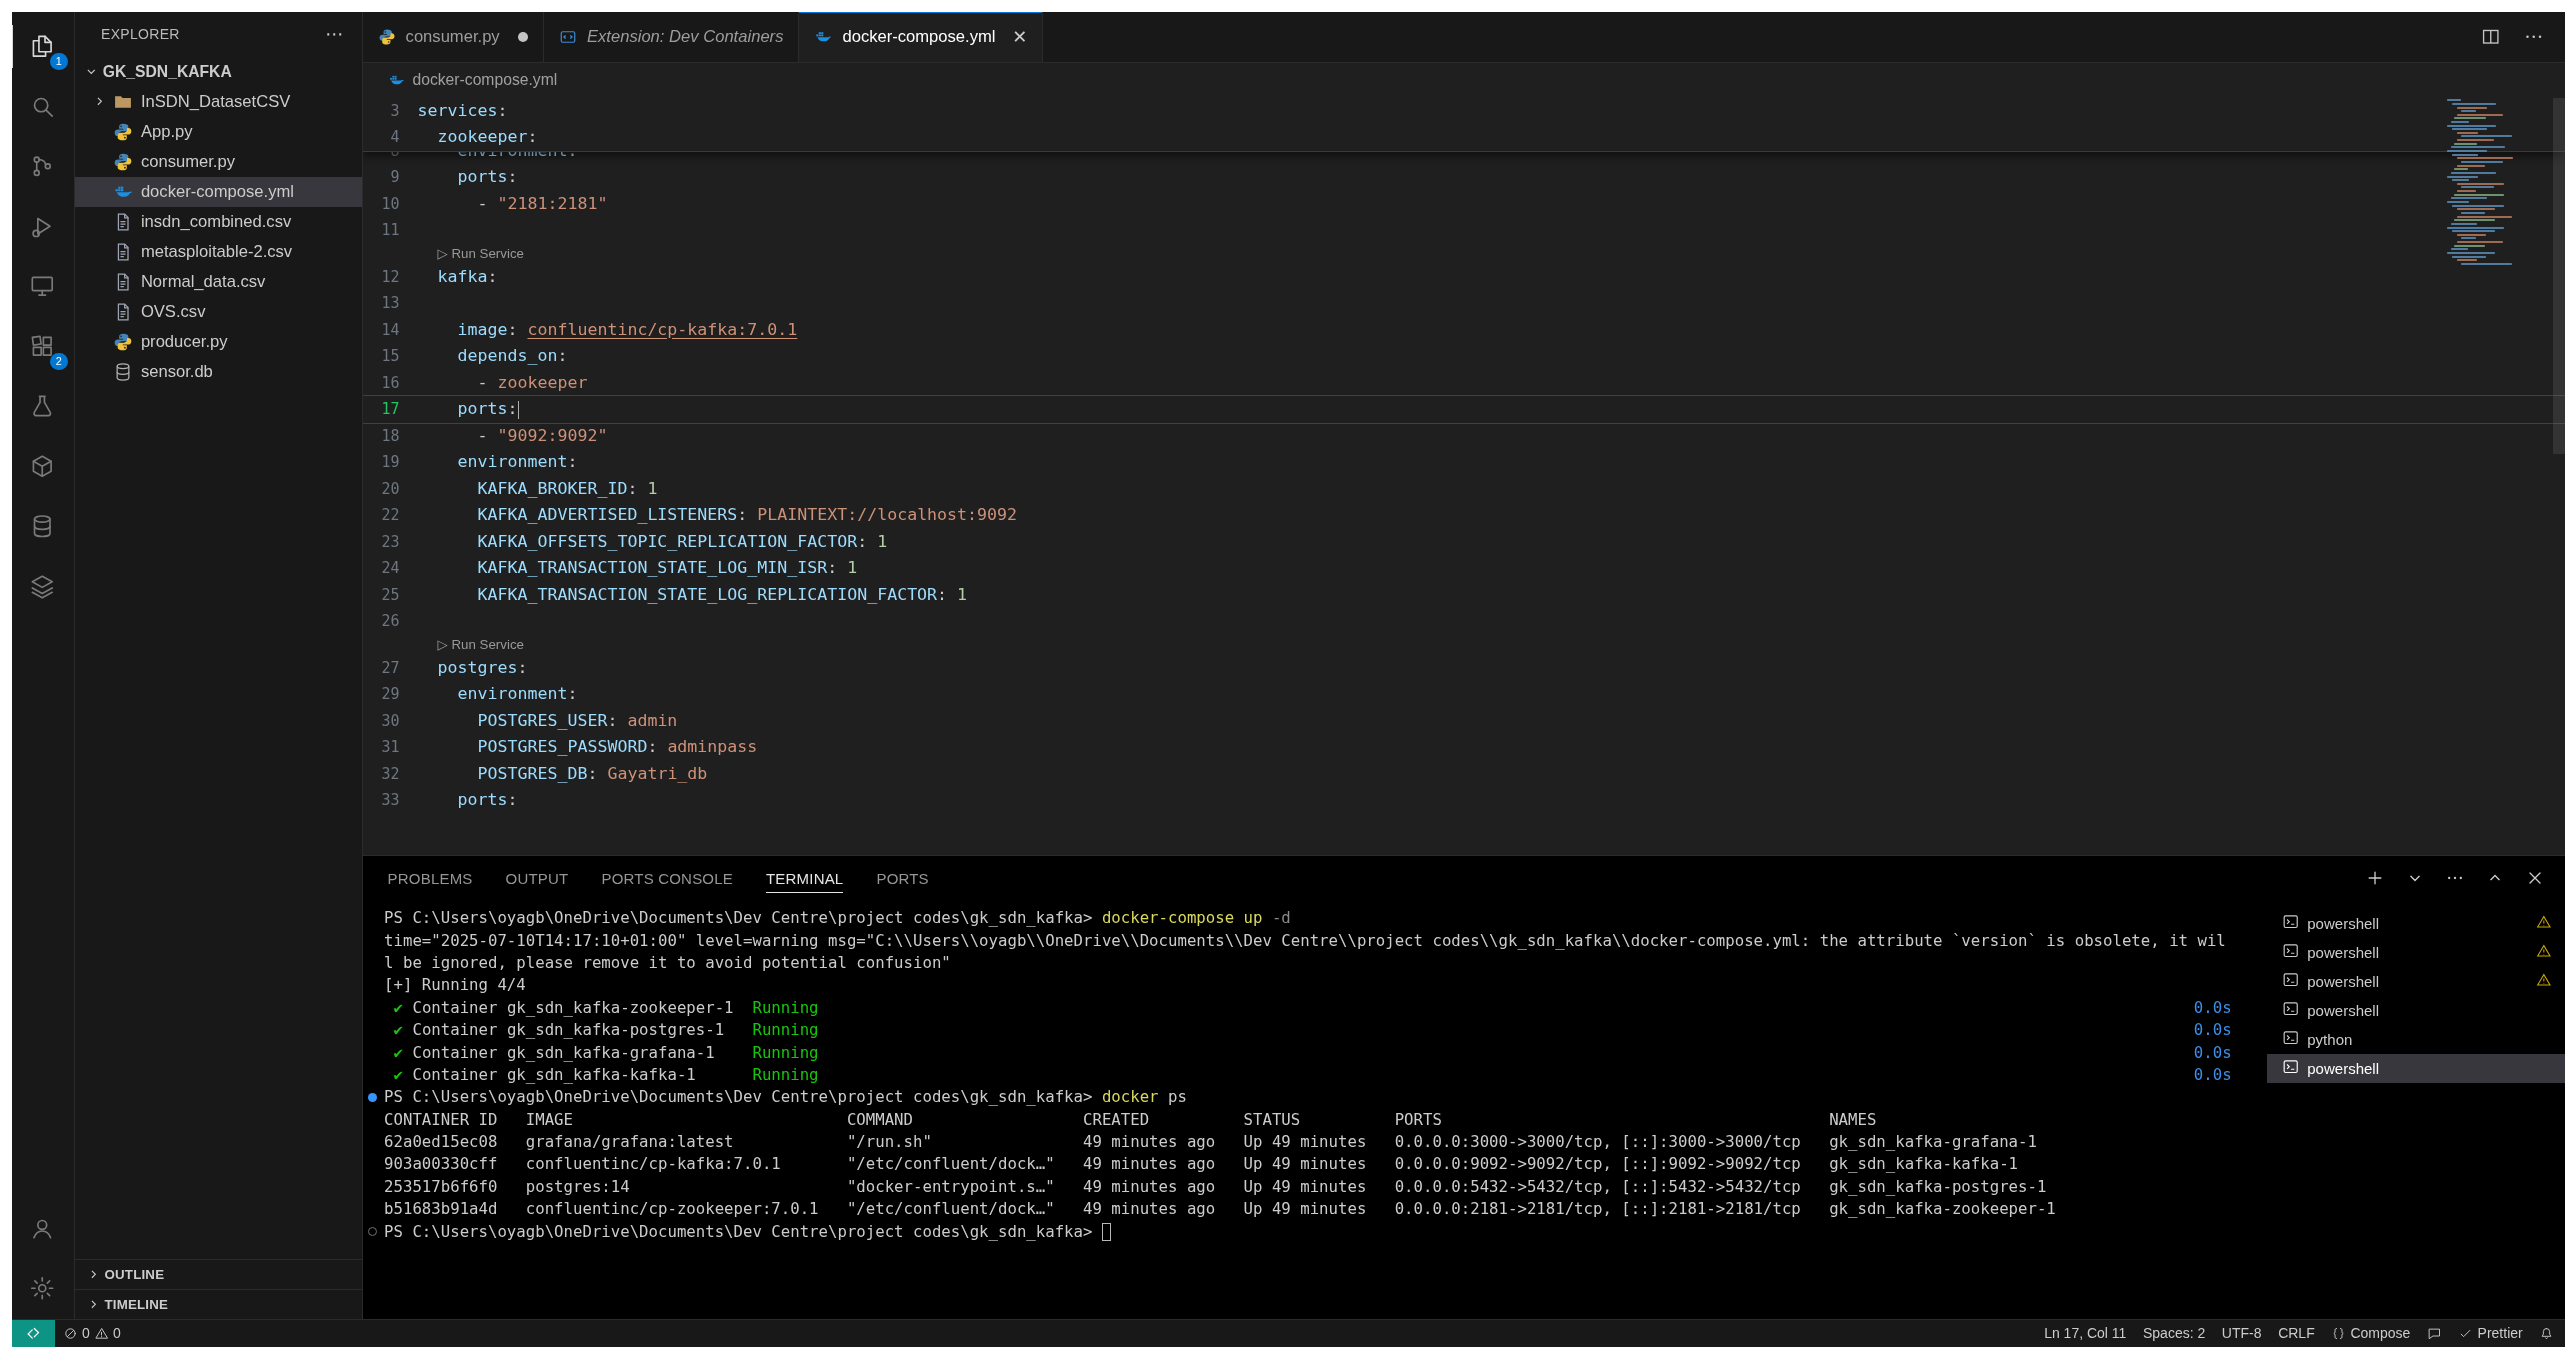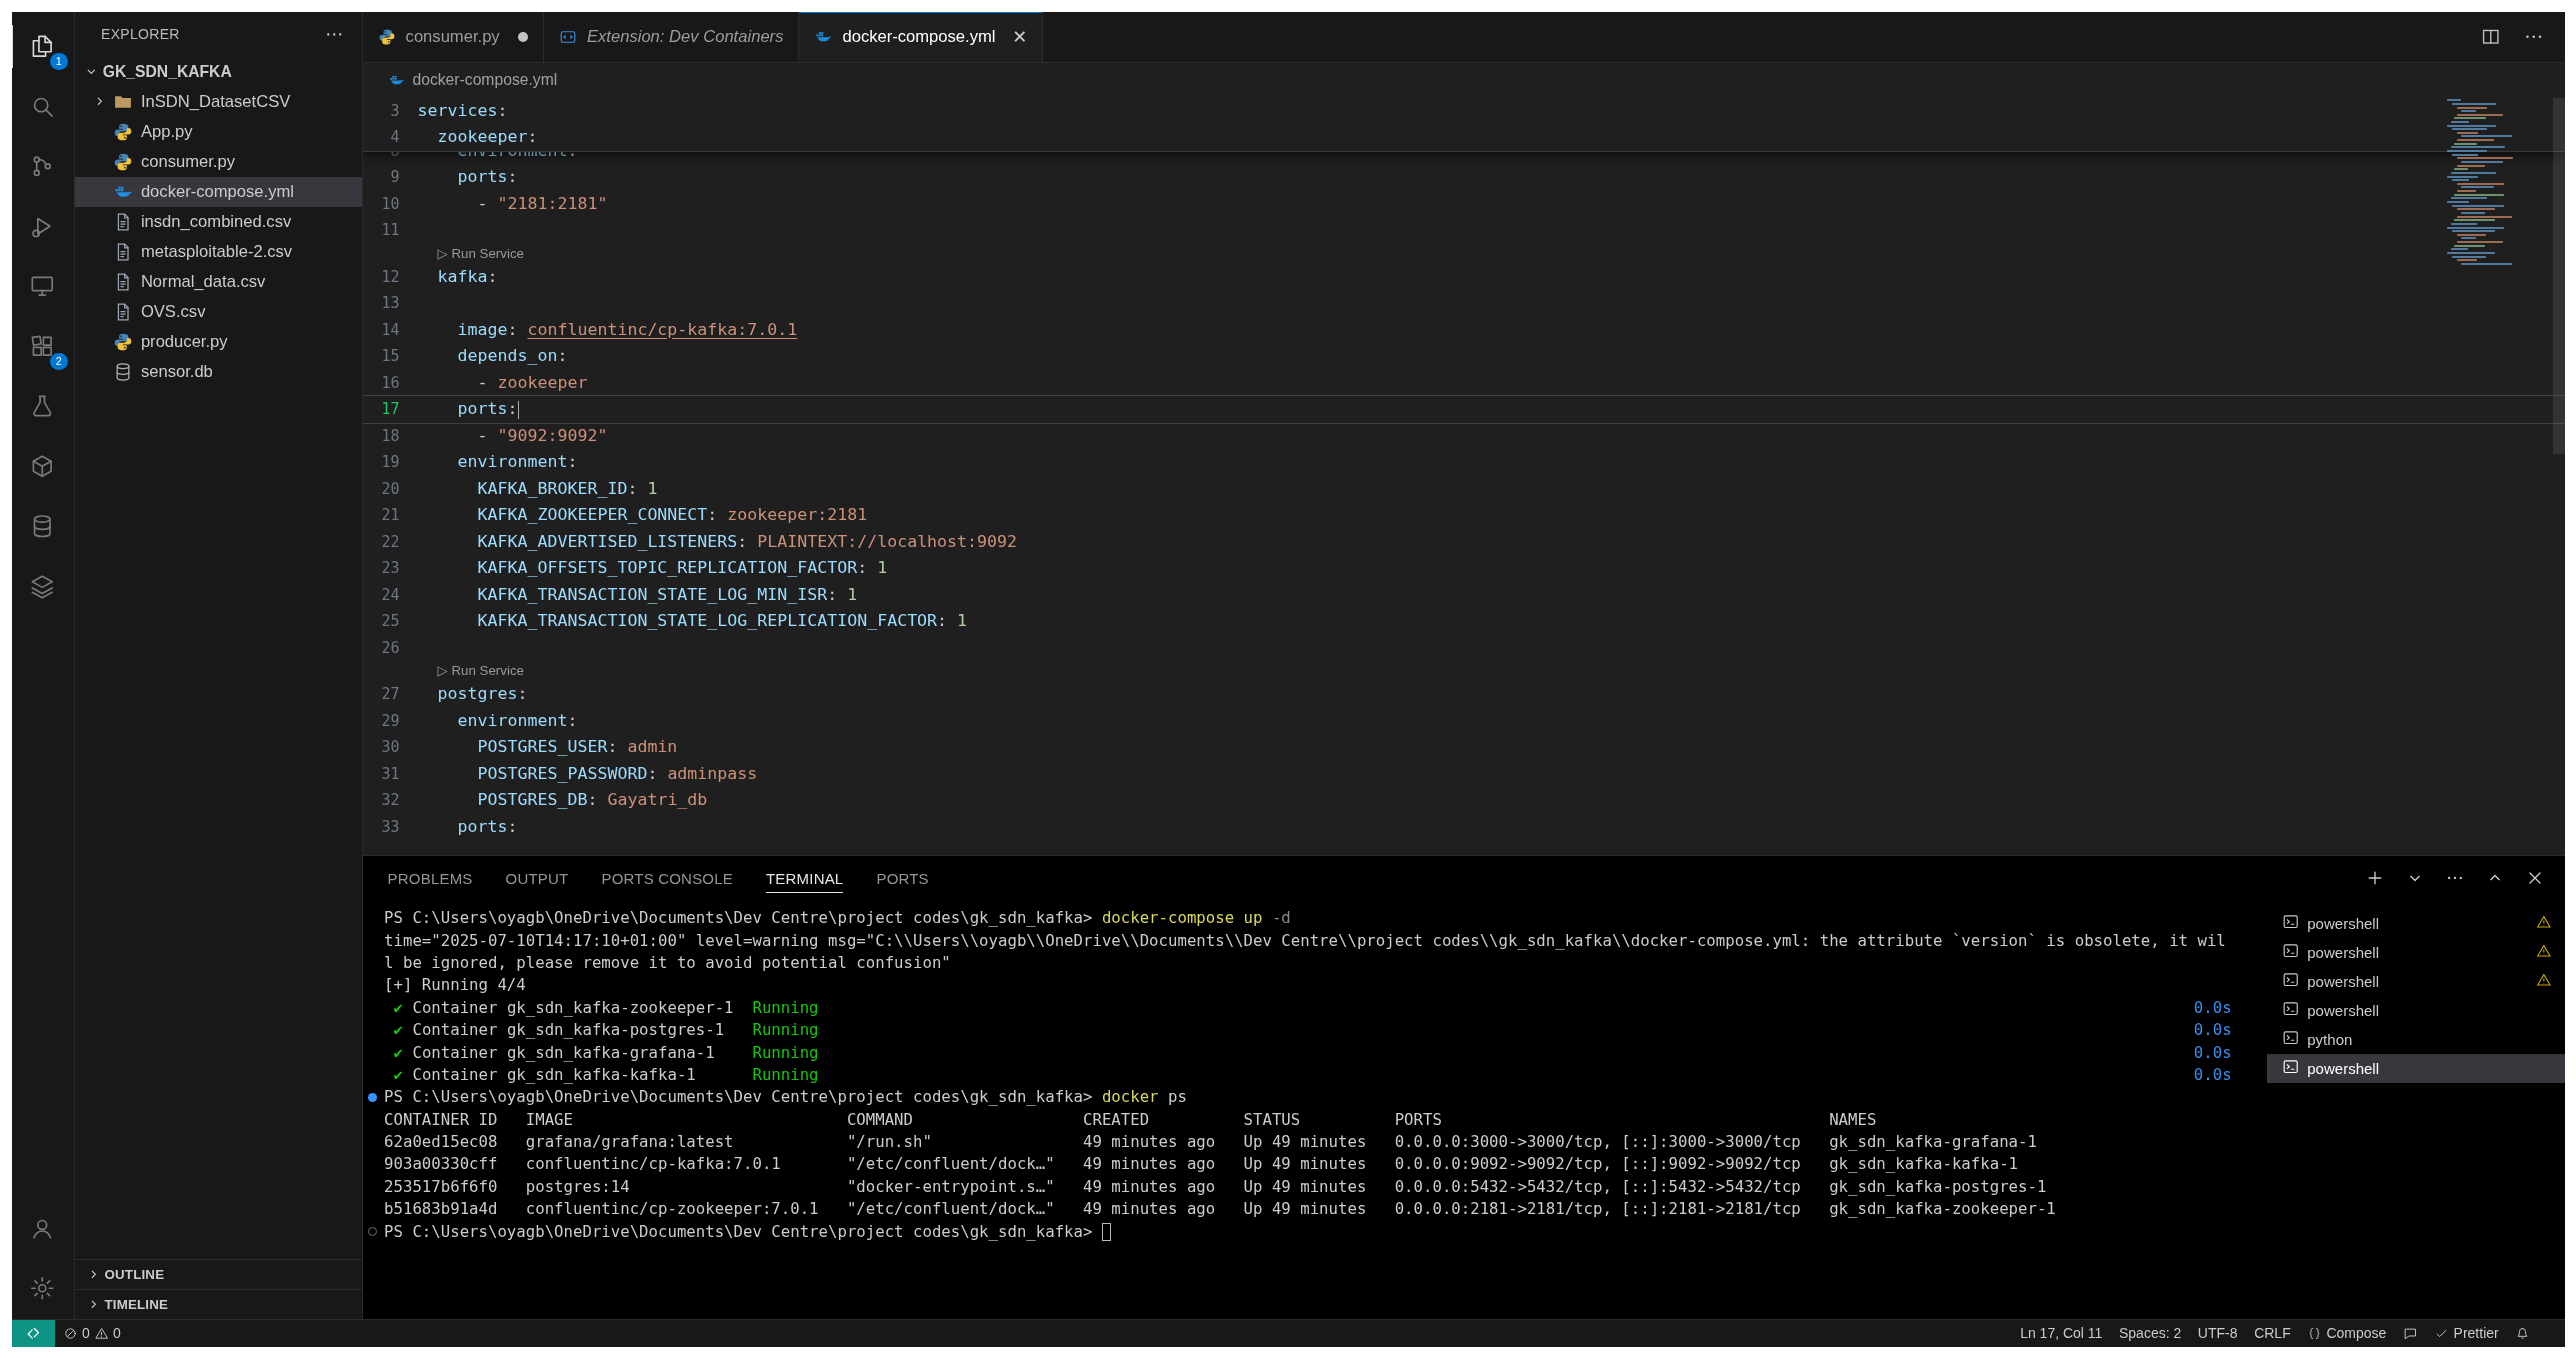--- a/index.html
+++ b/index.html
@@ -88,21 +88,21 @@
   .tl-row svg{width:17.4px;height:17.4px;fill:none;stroke:currentColor;stroke-width:1.6;flex:none}
   .tl-row .warn{margin-left:auto;color:#cca700}
   .tl-row .warn svg{stroke:#cca700;width:15.7px;height:15.7px}
 
   
   #statusbar{height:28px;background:#181818;border-top:0.8px solid #2b2b2b;display:flex;align-items:center;font-size:14px;color:#cccccc;flex:none}
   .sb-remote{height:100%;width:43px;background:#0e9484;display:flex;align-items:center;justify-content:center;color:#fff;cursor:pointer;flex:none}
   .sb-remote svg{width:16.6px;height:16.6px;fill:none;stroke:#ffffff;stroke-width:1.8;stroke-linecap:round}
   .sb-item{display:flex;align-items:center;gap:4.1px;padding:0 8.3px;height:100%;cursor:pointer;white-space:nowrap}
   .sb-item svg{width:15px;height:15px;fill:none;stroke:currentColor;stroke-width:1.5;stroke-linecap:round}
-  #status-right{margin-left:auto;display:flex;align-items:flex-start;padding-right:26px;height:100%}
+  #status-right{margin-left:auto;display:flex;align-items:flex-start;padding-right:2px;height:100%}
 </style>
 </head>
 <body>
 
 <div id="window">
   <div id="body">
 
     <nav id="activitybar">
       <div class="ab-item active">
         <svg viewBox="0 0 24 24">
@@ -391,21 +391,20 @@
             <div class="lens">▷ Run Service</div>
             <div class="cline"><span class="gut">12</span><span class="code"><span class="tk-p">  </span><span class="tk-k">kafka</span><span class="tk-p">:</span></span></div>
             <div class="cline"><span class="gut">13</span><span class="code"></span></div>
             <div class="cline"><span class="gut">14</span><span class="code"><span class="tk-p">    </span><span class="tk-k">image</span><span class="tk-p">: </span><span class="tk-l">confluentinc/cp-kafka:7.0.1</span></span></div>
             <div class="cline"><span class="gut">15</span><span class="code"><span class="tk-p">    </span><span class="tk-k">depends_on</span><span class="tk-p">:</span></span></div>
             <div class="cline"><span class="gut">16</span><span class="code"><span class="tk-p">      - </span><span class="tk-s">zookeeper</span></span></div>
             <div class="cline cur"><span class="gut">17</span><span class="code"><span class="tk-p">    </span><span class="tk-k">ports</span><span class="tk-p">:</span><span class="cursor-bar"></span></span></div>
             <div class="cline"><span class="gut">18</span><span class="code"><span class="tk-p">      - </span><span class="tk-s">"9092:9092"</span></span></div>
             <div class="cline"><span class="gut">19</span><span class="code"><span class="tk-p">    </span><span class="tk-k">environment</span><span class="tk-p">:</span></span></div>
             <div class="cline"><span class="gut">20</span><span class="code"><span class="tk-p">      </span><span class="tk-k">KAFKA_BROKER_ID</span><span class="tk-p">: </span><span class="tk-n">1</span></span></div>
-            <div class="cline"><span class="gut">21</span><span class="code"><span class="tk-p">      </span><span class="tk-k">KAFKA_ZOOKEEPER_CONNECT</span><span class="tk-p">: </span><span class="tk-s">zookeeper:2181</span></span></div>
             <div class="cline"><span class="gut">22</span><span class="code"><span class="tk-p">      </span><span class="tk-k">KAFKA_ADVERTISED_LISTENERS</span><span class="tk-p">: </span><span class="tk-s">PLAINTEXT://localhost:9092</span></span></div>
             <div class="cline"><span class="gut">23</span><span class="code"><span class="tk-p">      </span><span class="tk-k">KAFKA_OFFSETS_TOPIC_REPLICATION_FACTOR</span><span class="tk-p">: </span><span class="tk-n">1</span></span></div>
             <div class="cline"><span class="gut">24</span><span class="code"><span class="tk-p">      </span><span class="tk-k">KAFKA_TRANSACTION_STATE_LOG_MIN_ISR</span><span class="tk-p">: </span><span class="tk-n">1</span></span></div>
             <div class="cline"><span class="gut">25</span><span class="code"><span class="tk-p">      </span><span class="tk-k">KAFKA_TRANSACTION_STATE_LOG_REPLICATION_FACTOR</span><span class="tk-p">: </span><span class="tk-n">1</span></span></div>
             <div class="cline"><span class="gut">26</span><span class="code"></span></div>
             <div class="lens">▷ Run Service</div>
             <div class="cline"><span class="gut">27</span><span class="code"><span class="tk-p">  </span><span class="tk-k">postgres</span><span class="tk-p">:</span></span></div>
             <div class="cline"><span class="gut">29</span><span class="code"><span class="tk-p">    </span><span class="tk-k">environment</span><span class="tk-p">:</span></span></div>
             <div class="cline"><span class="gut">30</span><span class="code"><span class="tk-p">      </span><span class="tk-k">POSTGRES_USER</span><span class="tk-p">: </span><span class="tk-s">admin</span></span></div>
             <div class="cline"><span class="gut">31</span><span class="code"><span class="tk-p">      </span><span class="tk-k">POSTGRES_PASSWORD</span><span class="tk-p">: </span><span class="tk-s">adminpass</span></span></div>

